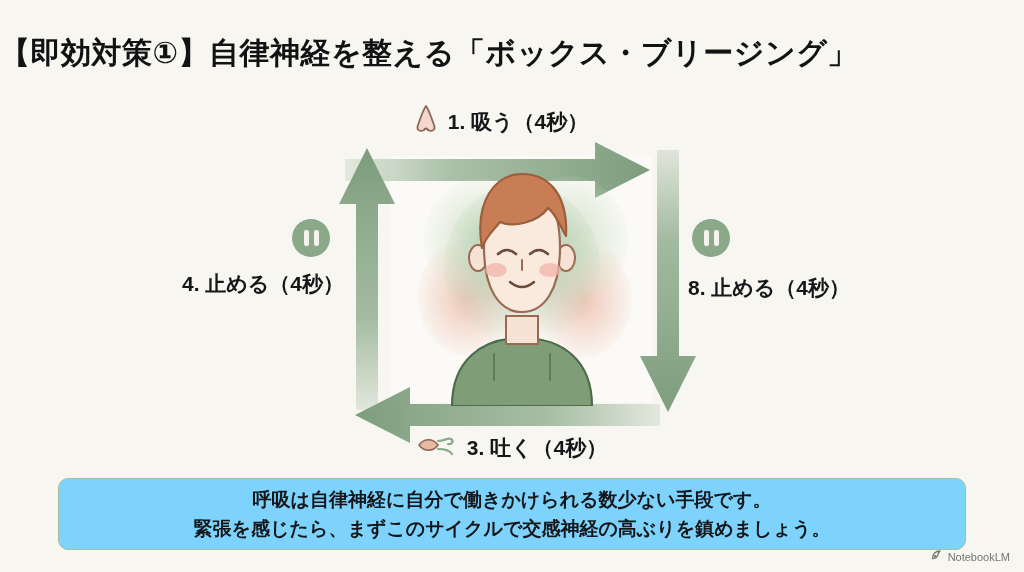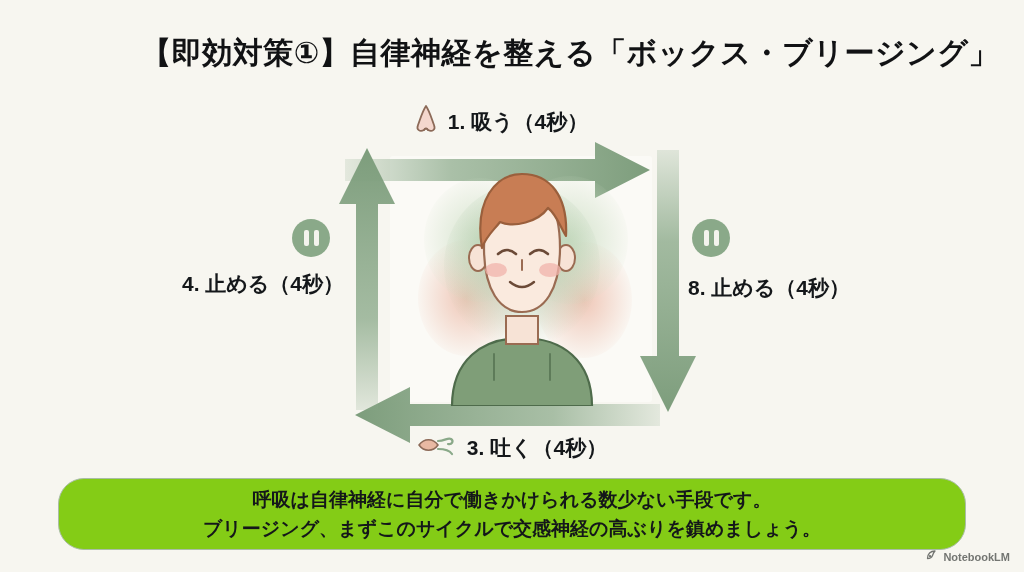--- a/index.html
+++ b/index.html
@@ -24,21 +24,21 @@
     width: 1024px;
     height: 572px;
   }
 
   
   .title {
     position: absolute;
     top: 33px;
     left: 0;
     width: 999px;
-    text-align: right;
+    text-align: left;
     font-size: 30px;
     font-weight: bold;
     letter-spacing: 0.5px;
     color: #111214;
     white-space: nowrap;
   }
 
   
   .stage {
     position: absolute;
@@ -125,22 +125,22 @@
   }
 
   
   .note-box {
     position: absolute;
     left: 58px;
     top: 478px;
     width: 908px;
     height: 72px;
     border: 1.5px solid #a9bda6;
-    border-radius: 26px;
-    background: #84cc16;
+    border-radius: 10px;
+    background: #7dd3fc;
     display: flex;
     flex-direction: column;
     align-items: center;
     justify-content: center;
     gap: 5px;
   }
   .note-line {
     font-size: 19px;
     font-weight: bold;
     color: #14171a;
@@ -152,21 +152,20 @@
   .watermark {
     position: absolute;
     right: 14px;
     bottom: 8px;
     display: flex;
     align-items: center;
     gap: 4px;
     font-size: 11px;
     color: #5c5f5c;
     opacity: 0.85;
-    font-weight: bold;
   }
 </style>
 </head>
 <body>
 
 <div id="slide">
 
   <div class="title">【即効対策①】自律神経を整える「ボックス・ブリージング」</div>
 
   <div class="stage">
@@ -312,21 +311,21 @@
     </div>
 
     <div class="step-label label-left">
       <span>4. 止める（4秒）</span>
     </div>
 
   </div>
 
   <div class="note-box">
     <div class="note-line">呼吸は自律神経に自分で働きかけられる数少ない手段です。</div>
-    <div class="note-line">ブリージング、まずこのサイクルで交感神経の高ぶりを鎮めましょう。</div>
+    <div class="note-line">緊張を感じたら、まずこのサイクルで交感神経の高ぶりを鎮めましょう。</div>
   </div>
 
   <div class="watermark">
     <span>
       <svg width="13" height="13" viewBox="0 0 13 13">
         <path d="M1.5,9.5 C1.5,5 4.5,2 9,2 C7.5,3.5 7,5 6.5,6.5 C6,8 4.5,9.5 1.5,9.5 Z" fill="none" stroke="#5c5f5c" stroke-width="1.3" stroke-linejoin="round"></path>
         <circle cx="4" cy="7.2" r="1.15" fill="#5c5f5c"></circle>
       </svg>
     </span>
     <span>NotebookLM</span>

